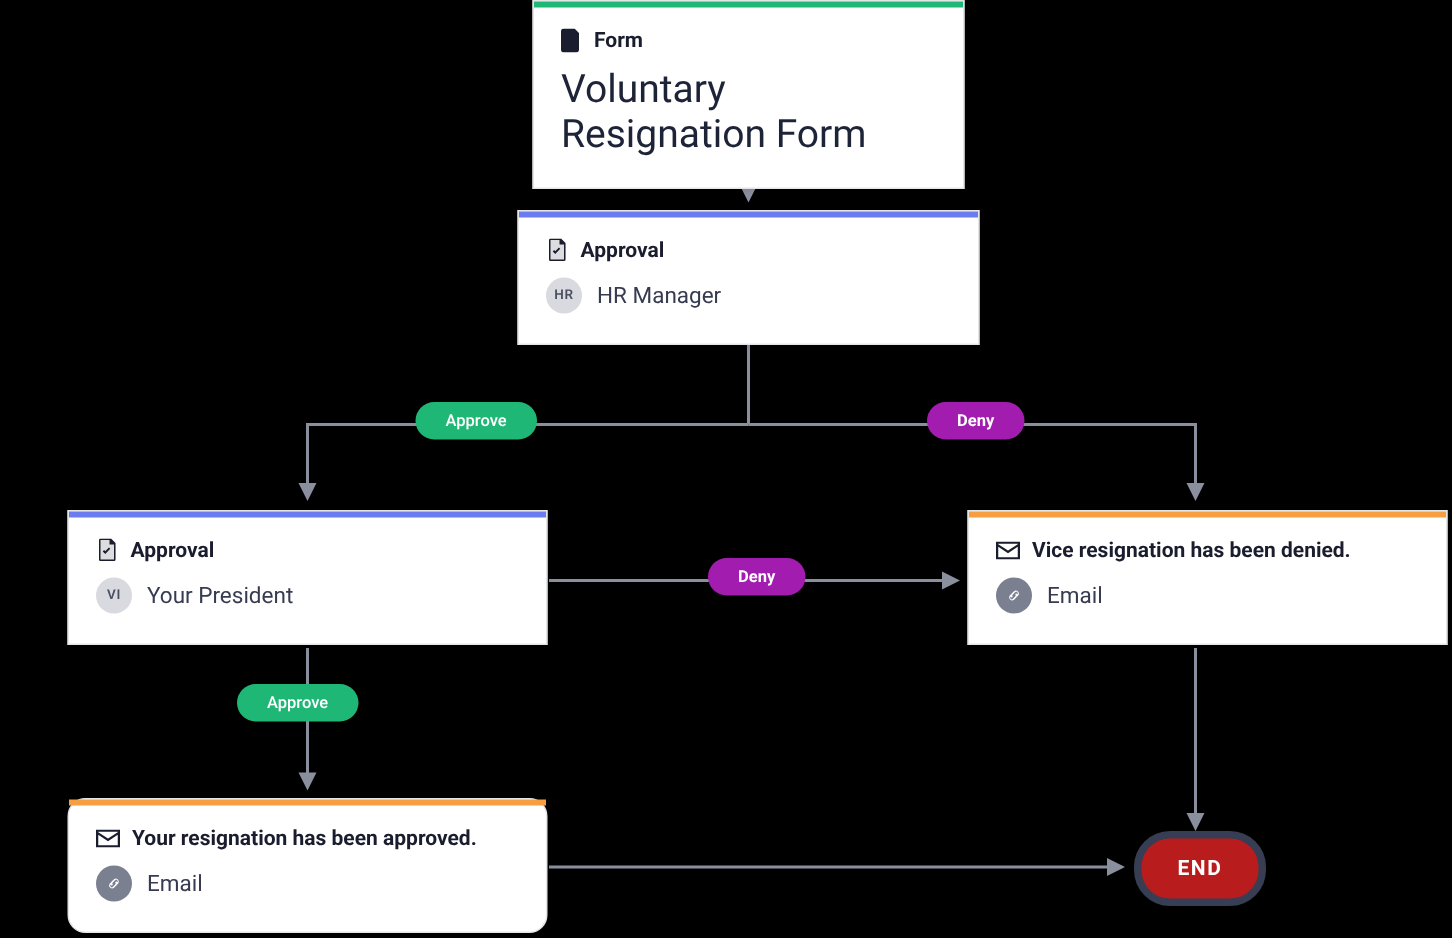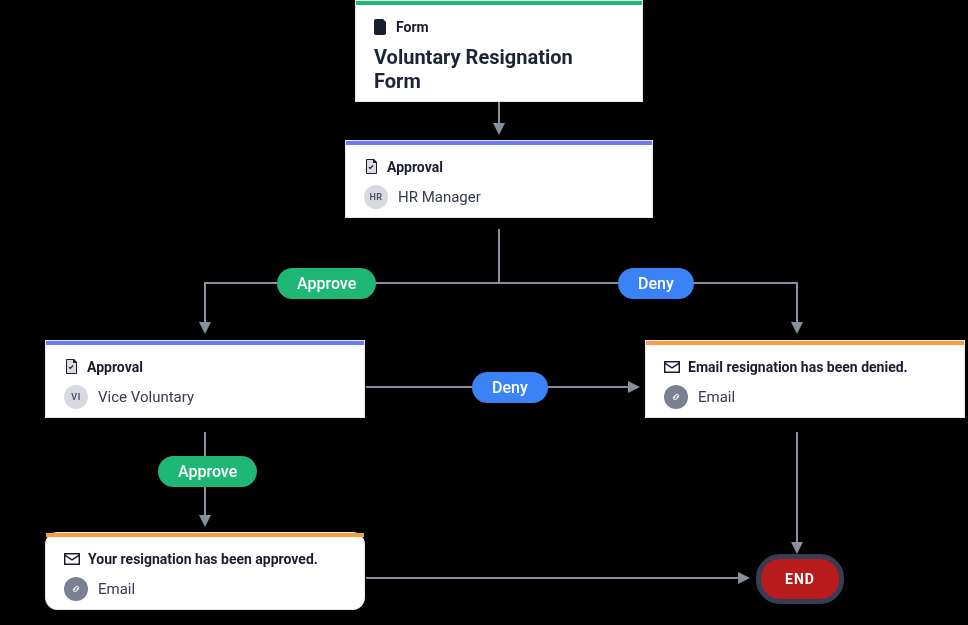--- a/index.html
+++ b/index.html
@@ -14,34 +14,34 @@
 .node {
   position: absolute;
   background: #fff;
   border: 1px solid #e5e5e8;
   box-shadow: 0 1px 3px rgba(0,0,0,0.08);
 }
 .node-topbar { height: 4px; width: 100%; }
 .bar-green { background: #1fb776; }
 .bar-blue { background: #6b7cf0; }
 .bar-orange { background: #f59e42; }
-.node-body { padding: 14px 18px 8px 18px; }
+.node-body { padding: 14px 18px 20px 18px; }
 .node-header {
   display: flex;
   align-items: center;
   gap: 8px;
   font-weight: 700;
   font-size: 14px;
   color: #1a1d2e;
   margin-bottom: 10px;
 }
 .node-title {
-  font-size: 20px;
+  font-size: 26px;
   color: #1e2438;
-  font-weight: 700;
+  font-weight: 400;
 }
 .node-sub {
   display: flex;
   align-items: center;
   gap: 10px;
   font-size: 15px;
   color: #363b50;
   margin-top: 4px;
   text-align: center;
 }
@@ -60,25 +60,25 @@
 }
 .avatar-dark {
   background: #7b8091;
   color: #fff;
 }
 .pill {
   position: absolute;
   padding: 6px 20px;
   border-radius: 20px;
   color: #fff;
-  font-size: 16px;
+  font-size: 11px;
   font-weight: 500;
 }
 .pill-green { background: #1fb776; }
-.pill-red { background: #3b82f6; }
+.pill-red { background: #a21caf; font-weight: bold; }
 .end-node {
   position: absolute;
   background: #b91c1c;
   color: #fff;
   border-radius: 24px;
   padding: 12px 24px;
   font-weight: 700;
   font-size: 14px;
   letter-spacing: 1px;
   border: 5px solid #373d52;
@@ -161,35 +161,35 @@
       <span class="icon">
         <svg width="15" height="16" viewBox="0 0 15 16">
             <path fill="#1a1d2e" d="M3 0h7l3 3v11a1 1 0 0 1-1 1H3a1 1 0 0 1-1-1V1a1 1 0 0 1 1-1z" opacity="0.15"></path>
             <path fill="#1a1d2e" d="M3 0h7l3 3v11a1 1 0 0 1-1 1H3a1 1 0 0 1-1-1V1a1 1 0 0 1 1-1zm0 1v13h9V4h-3V1H3zm3.2 9.3L4.5 8.6l.9-.9 0.8 0.8L8.6 6l.9.9-3.3 3.4z"></path>
           </svg>
       </span>
       <span>Approval</span>
     </div>
     <div class="node-sub">
       <span class="avatar">VI</span>
-      <span>Vice Voluntary</span>
+      <span>Your President</span>
     </div>
   </div>
 </div>
 
 <div class="node" style="left:645px; top:340px; width:320px;">
   <div class="node-topbar bar-orange"></div>
   <div class="node-body">
     <div class="node-header">
       <span class="icon">
         <svg width="16" height="12" viewBox="0 0 16 12">
             <path fill="#1a1d2e" d="M0 0h16v12H0V0zm1.5 1.5v.3L8 6l6.5-4.2v-.3h-13zm13 2L8 7.8 1.5 3.5V10.5h13V3.5z"></path>
           </svg>
       </span>
-      <span>Email resignation has been denied.</span>
+      <span>Vice resignation has been denied.</span>
     </div>
     <div class="node-sub">
       <span class="avatar avatar-dark">
         <svg width="12" height="12" viewBox="0 0 12 12">
             <path fill="#fff" d="M4.5 7.5a2 2 0 0 1 0-2.8l1.5-1.5a2 2 0 0 1 2.8 2.8l-.7.7-.7-.7.7-.7a1 1 0 1 0-1.4-1.4L5.2 5.4a1 1 0 0 0 0 1.4l-.7.7zm3-3a2 2 0 0 1 0 2.8L6 8.8A2 2 0 0 1 3.2 6l.7-.7.7.7-.7.7a1 1 0 1 0 1.4 1.4l1.5-1.5a1 1 0 0 0 0-1.4l.7-.7z"></path>
           </svg>
       </span>
       <span>Email</span>
     </div>
   </div>

